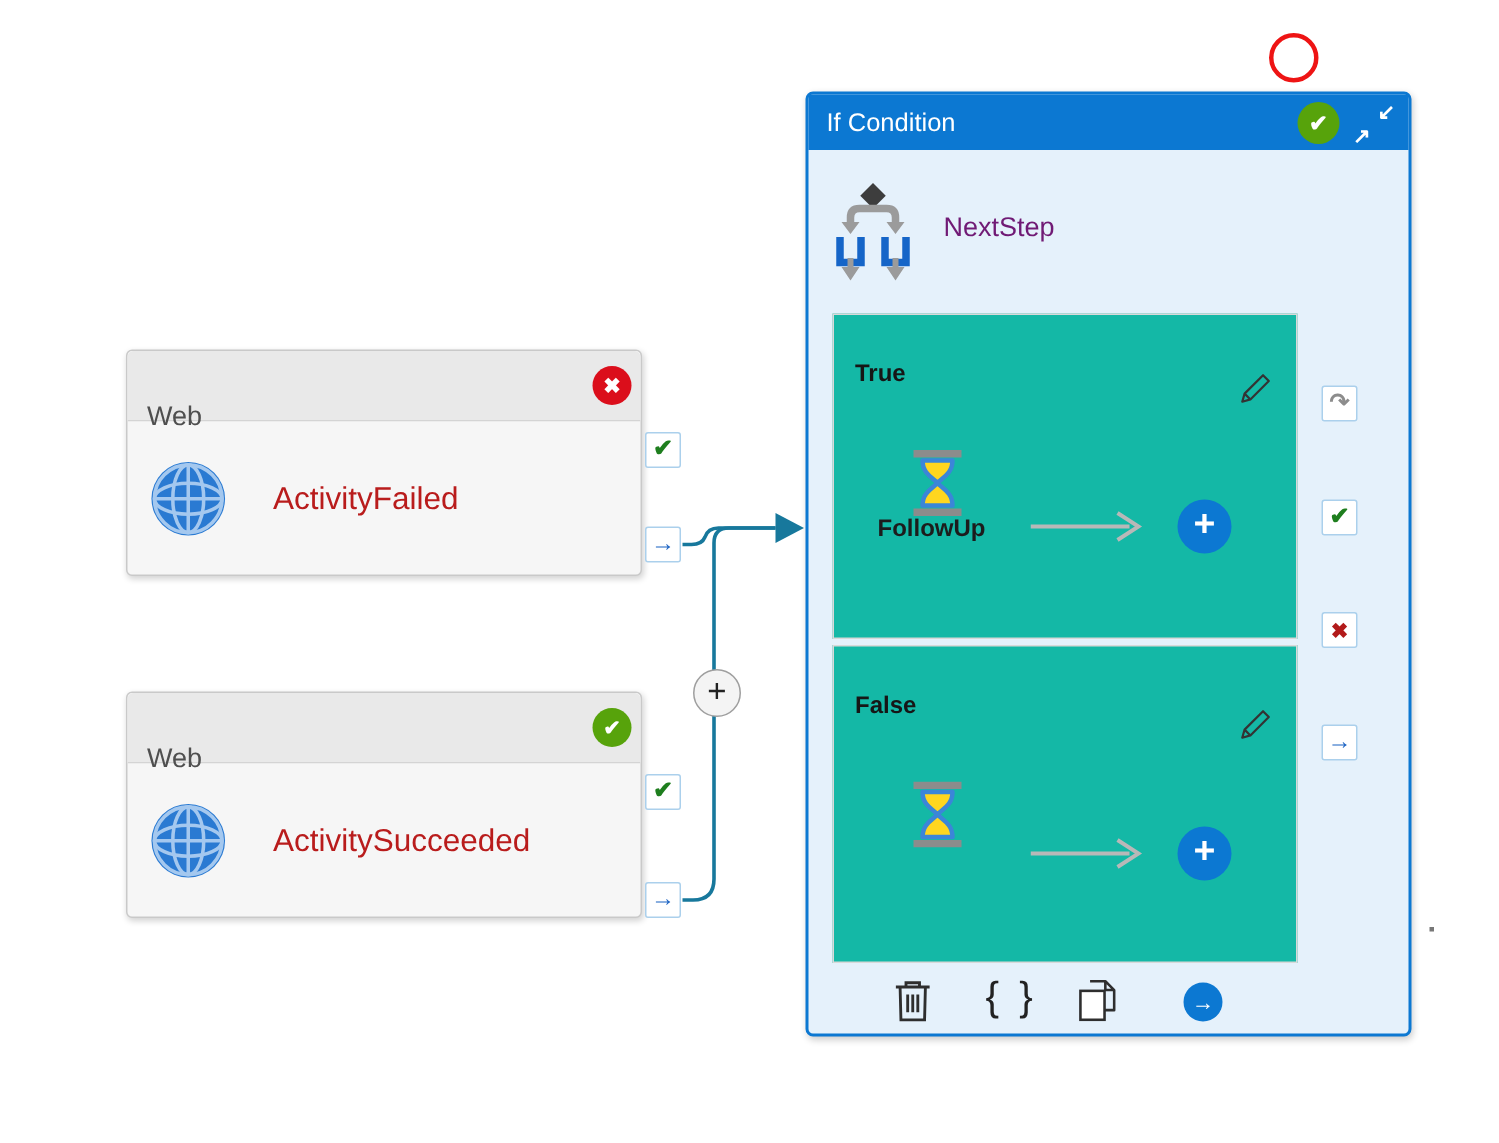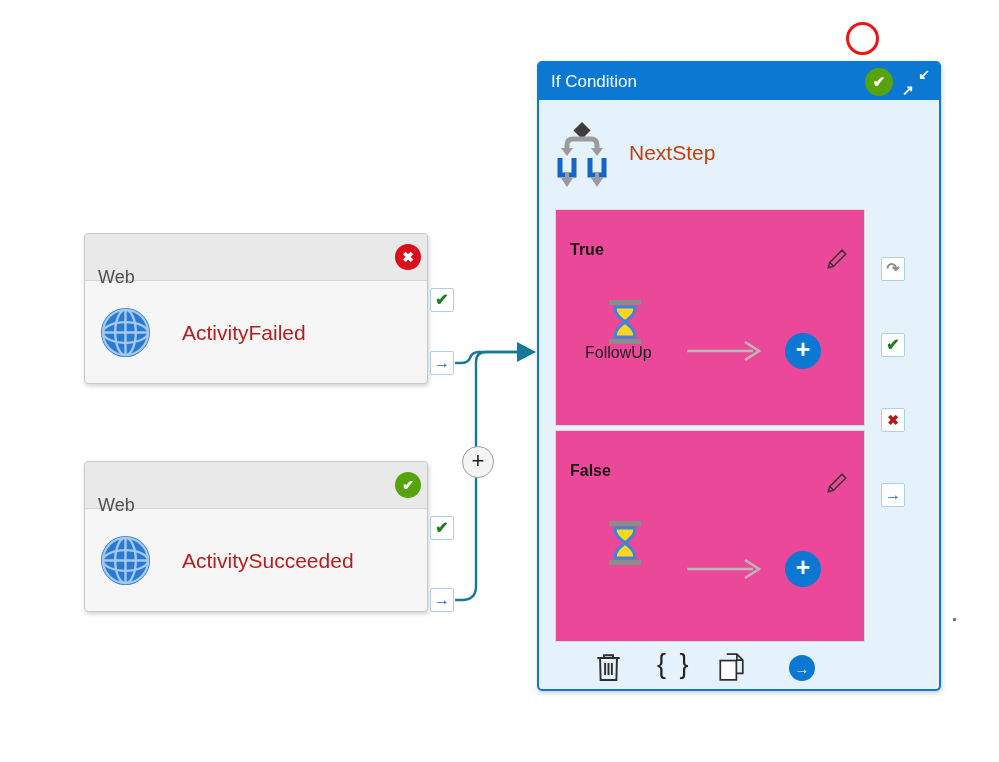--- a/index.html
+++ b/index.html
@@ -59,38 +59,38 @@
     width:28px; height:28px; border-radius:50%; background:#57a30b;
     margin-left:auto; display:flex; align-items:center; justify-content:center;
     color:#fff; font-size:15px; font-weight:bold;
   }
   #collapse-btn { position:relative; width:30px; height:28px; margin-left:8px; cursor:pointer; }
   #collapse-btn span { position:absolute; color:#fff; font-size:14px; font-weight:bold; }
   #collapse-btn .nw { top:-2px; right:1px; }
   #collapse-btn .se { bottom:-2px; left:1px; }
 
   #if-icon  { position:absolute; left:16px; top:59px; }
-  #if-name  { position:absolute; left:90px; top:78px; font-size:21px; color:#c2410c; }
+  #if-name  { position:absolute; left:90px; top:78px; font-size:18px; color:#701a75; }
 
   .branch-panel {
-    position:absolute; left:16px; width:310px; background:#ec4899;
+    position:absolute; left:16px; width:310px; background:#14b8a6;
     border:1px solid #d9d9d9;
   }
   #true-panel  { top:146px; height:217px; }
   #false-panel { top:367px; height:212px; }
   .branch-label { position:absolute; left:14px; top:31px; font-size:16px; font-weight:bold; color:#161616; }
   .edit-btn { position:absolute; right:15px; width:25px; height:27px; cursor:pointer; background:none; border:none; }
   #true-panel  .edit-btn { top:36px; }
   #false-panel .edit-btn { top:39px; }
   .hourglass { position:absolute; left:52px; }
   #true-panel  .hourglass { top:90px; }
   #false-panel .hourglass { top:90px; }
   .branch-activity-name {
     position:absolute; font-size:16px; color:#1c1c1c;
-    max-width:76px; word-break:break-all; line-height:1.35;
+    max-width:76px; word-break:break-all; line-height:1.35;font-weight:bold;
   }
   #true-panel  .branch-activity-name { left:29px; top:132px; }
   #false-panel .branch-activity-name { left:27px; top:127px; }
   .branch-arrow { position:absolute; left:131px; }
   #true-panel  .branch-arrow { top:130px; }
   #false-panel .branch-arrow { top:127px; }
   .add-btn {
     position:absolute; left:229px; width:36px; height:36px; border-radius:50%;
     background:#0c78d2; border:none; color:#ffffff; font-size:25px; font-weight:bold;
     display:flex; align-items:center; justify-content:center; line-height:1; cursor:pointer;

